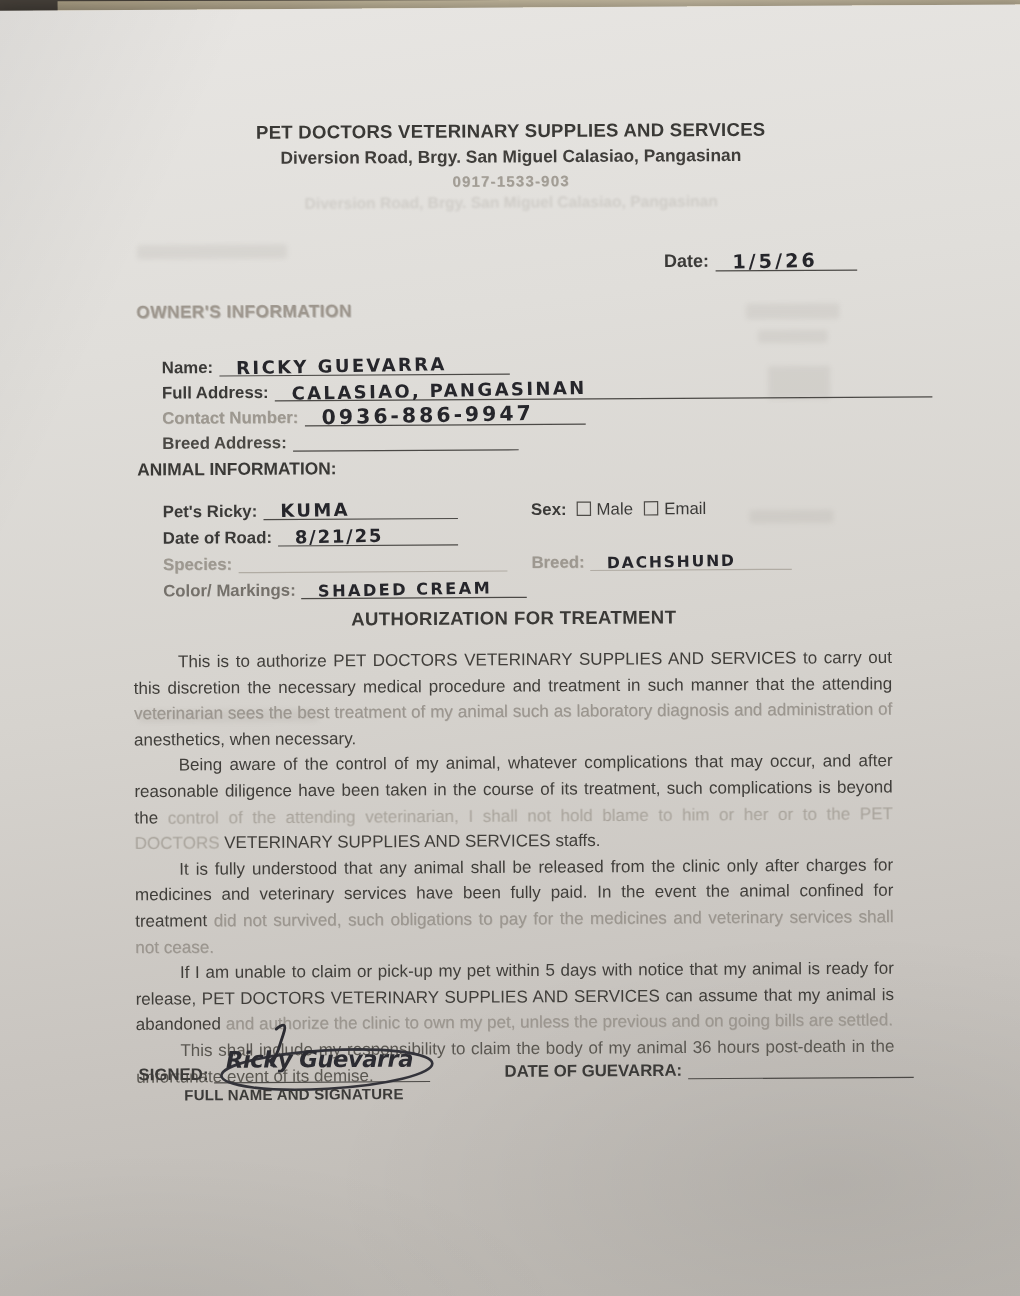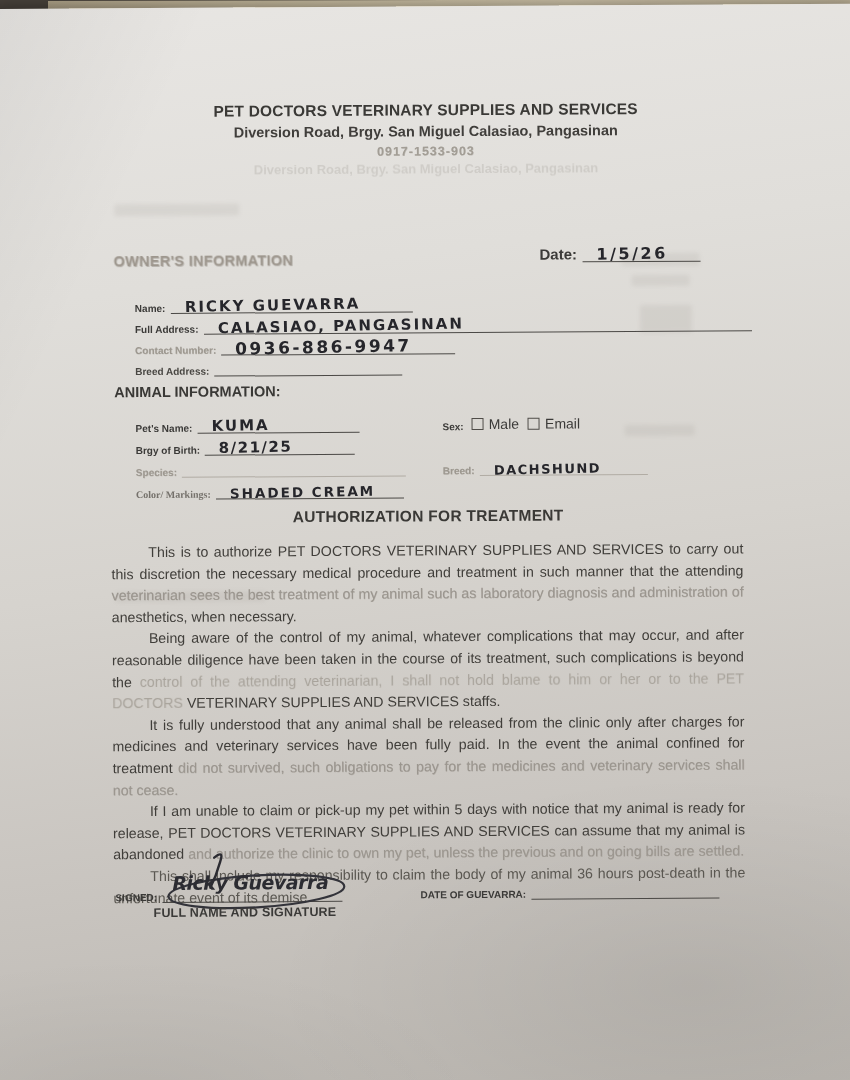--- a/index.html
+++ b/index.html
@@ -30,33 +30,33 @@
   .content{position:absolute;left:12px;top:0;width:850px;height:1080px;color:#3f3d3a;}
 
   
   .clinic-header{position:absolute;top:95px;left:0;width:100%;text-align:center;}
   .clinic-name{font-weight:bold;font-size:15.5px;color:#3a3936;letter-spacing:.2px;}
   .clinic-address{font-weight:bold;font-size:14.5px;color:#403e3b;margin-top:4px;}
   .clinic-phone{font-weight:bold;font-size:12.5px;color:#a29d95;letter-spacing:1px;margin-top:5px;text-shadow:.4px .4px 0 rgba(162,157,149,.5);}
   .ghost-line{font-weight:bold;font-size:13px;color:#8d8880;opacity:.22;filter:blur(.7px);margin-top:3px;}
 
   
-  .flabel{font-weight:bold;font-size:10px;color:#3b3a38;white-space:nowrap;padding-right:5px;}
+  .flabel{font-weight:bold;font-size:14px;color:#3b3a38;white-space:nowrap;padding-right:5px;}
   .label-faint{color:#9d9890;text-shadow:.4px .4px 0 rgba(157,152,144,.45);}
-  .label-mid{color:#75716b;font-family:Liberation Serif, serif;}
+  .label-mid{color:#75716b;}
   .fline{position:relative;border-bottom:1.6px solid #4b4946;height:17px;}
   .fline.faint{border-bottom-color:#b1aca4;}
   .hw{
     font-family:"DejaVu Sans",sans-serif;font-weight:700;color:#26262b;
     position:absolute;bottom:-2px;left:14px;white-space:nowrap;
     transform:rotate(-.8deg);letter-spacing:2px;font-size:14.5px;
   }
   .row{position:relative;display:flex;align-items:flex-end;}
 
-  .date-row{position:absolute;top:203px;left:538px;margin-top:36px;}
+  .date-row{position:absolute;top:203px;left:552px;}
   .date-row .flabel{font-size:15px;}
   .date-row .hw{font-size:16px;letter-spacing:2.5px;}
 
   .owner-title{position:absolute;top:245px;left:112px;font-weight:bold;font-size:14.5px;
     color:#9d968d;letter-spacing:.3px;filter:blur(.35px);text-shadow:.6px .6px 0 rgba(150,144,136,.55);}
   .owner-block{position:absolute;top:288px;left:133px;width:660px;}
   .owner-block .row{margin-bottom:3px;}
 
   .animal-title{position:absolute;top:376px;left:112px;font-weight:bold;font-size:14.5px;color:#3a3936;}
   .animal-block{position:absolute;top:408px;left:133px;width:660px;}
@@ -140,34 +140,34 @@
         <span class="fline" style="width:188px;">
           <span class="hw"></span>
         </span>
       </div>
     </div>
 
     <div class="animal-title">ANIMAL INFORMATION:</div>
 
     <div class="animal-block">
       <div class="row">
-        <span class="flabel">Pet's Name:</span>
+        <span class="flabel">Pet's Ricky:</span>
         <span class="fline" style="width:162px;">
           <span class="hw" style="font-size:15px;">KUMA</span>
         </span>
         <span class="col-right">
           <span class="flabel">Sex:</span>
           <span class="checkbox" style="margin-left:3px;"></span>
           <span class="sex-opt">Male</span>
           <span class="checkbox"></span>
           <span class="sex-opt">Email</span>
         </span>
       </div>
       <div class="row">
-        <span class="flabel">Brgy of Birth:</span>
+        <span class="flabel">Date of Road:</span>
         <span class="fline" style="width:150px;">
           <span class="hw" style="font-size:15px;letter-spacing:1.5px;">8/21/25</span>
         </span>
       </div>
       <div class="row">
         <span class="flabel label-faint">Species:</span>
         <span class="fline faint" style="width:224px;">
           <span class="hw"></span>
         </span>
         <span class="col-right">

